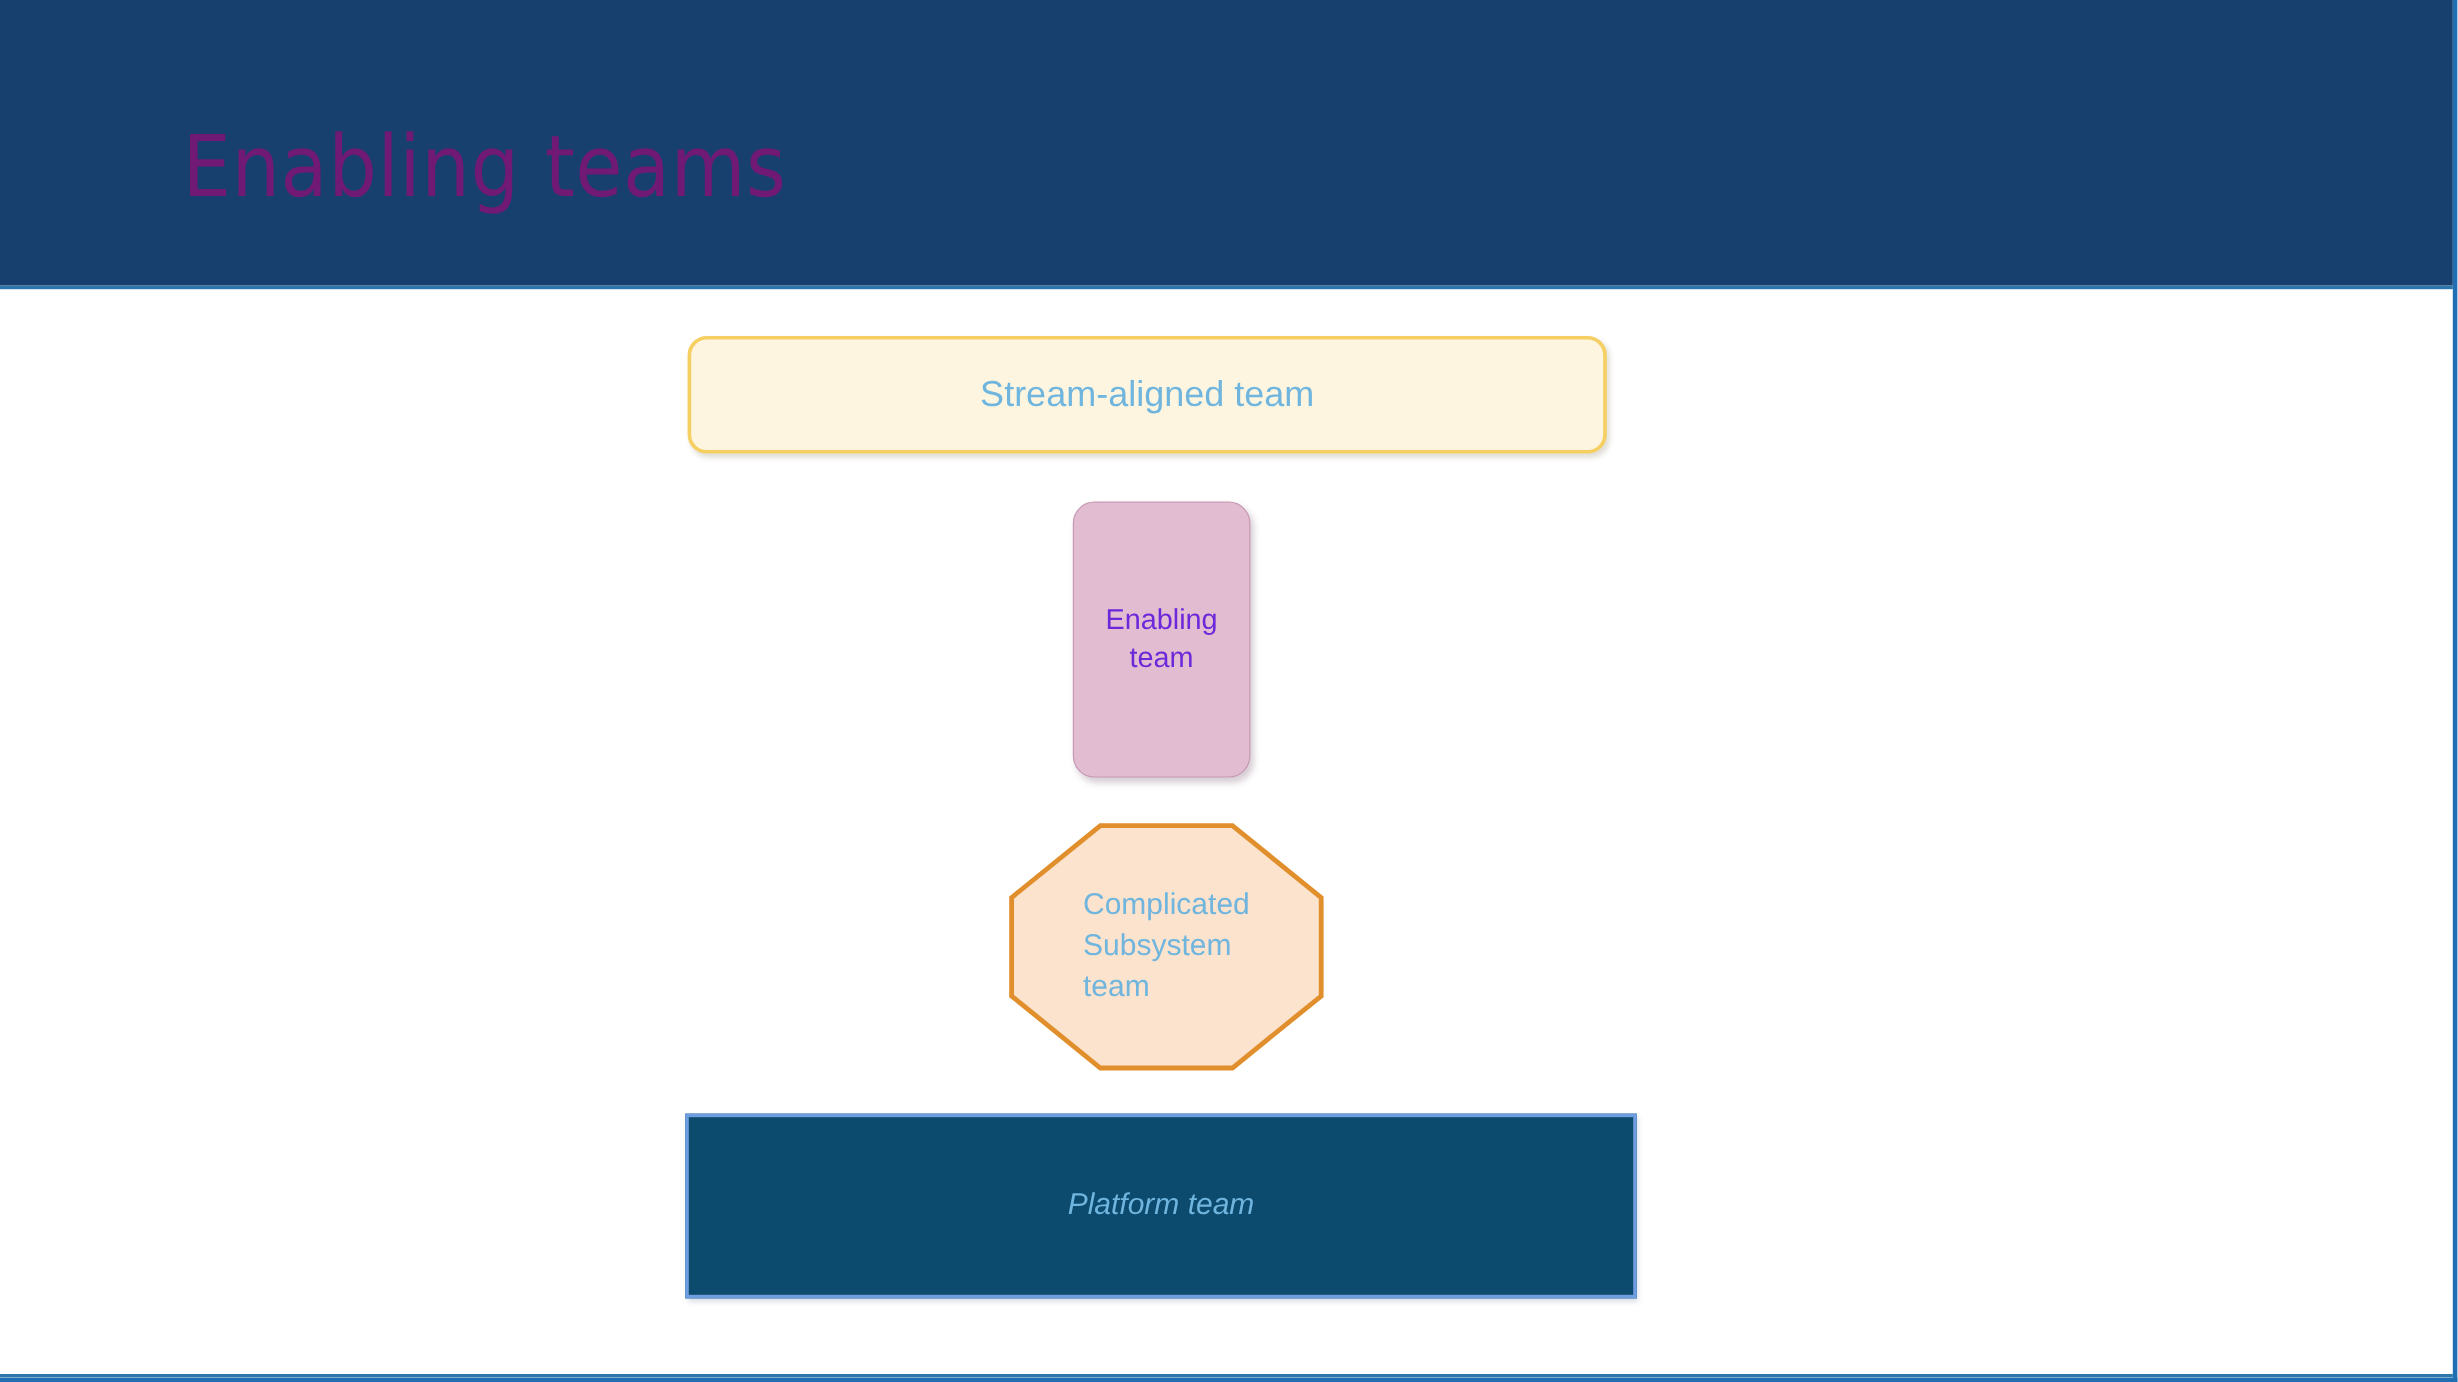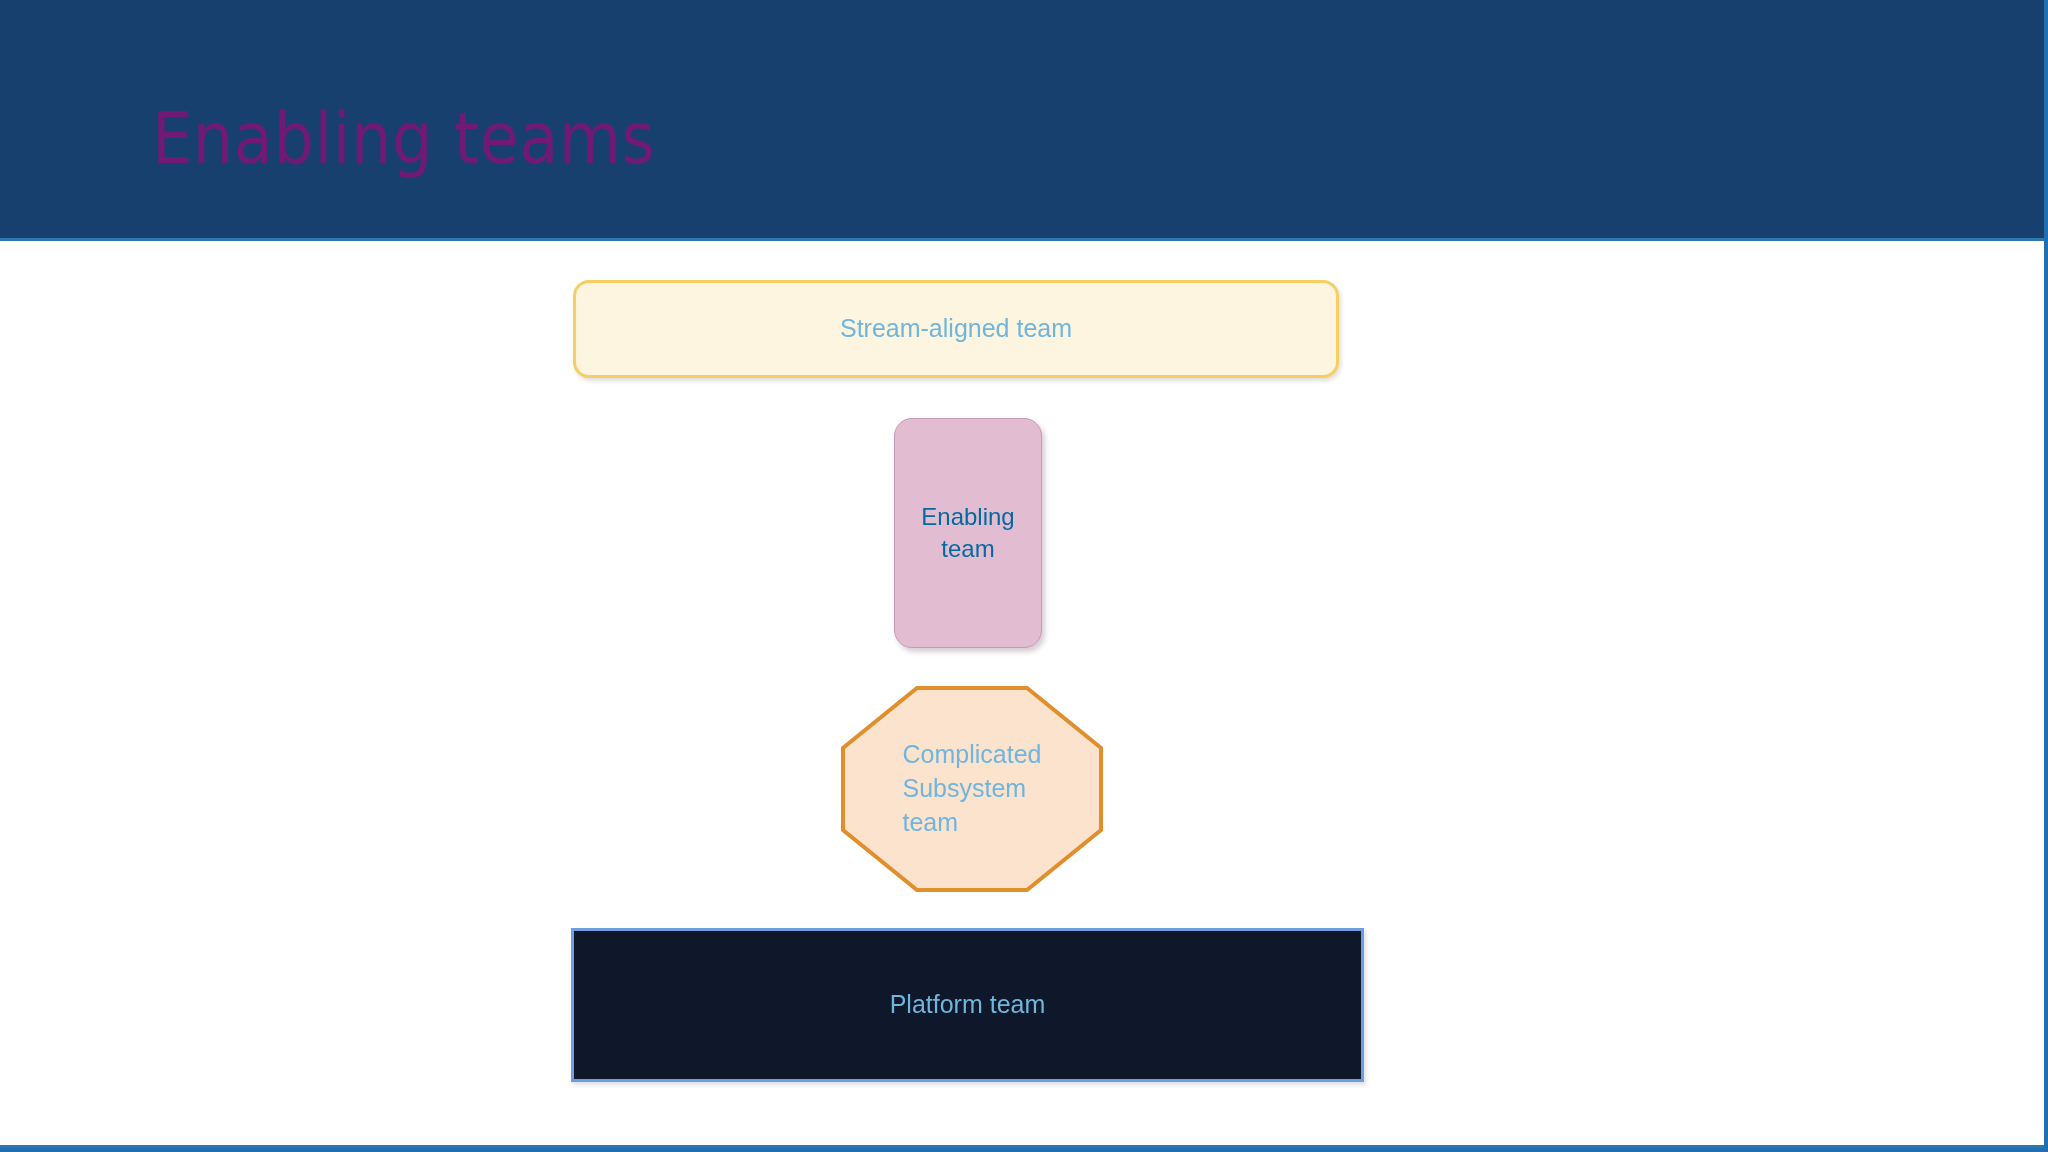--- a/index.html
+++ b/index.html
@@ -74,21 +74,21 @@
     background: #fdf5e0;
     border: 3px solid #f6cf62;
     border-radius: 16px;
     display: flex;
     align-items: center;
     justify-content: center;
     box-shadow: 2px 3px 4px rgba(120,110,80,0.22);
   }
   .shape-stream .shape-label {
     color: #6fb5de;
-    font-size: 25px;
+    font-size: 30px;
     line-height: 1.25;
     text-align: center;
   }
 
   
   .shape-enabling {
     position: absolute;
     left: 894px;
     top: 180px;
     width: 148px;
@@ -96,21 +96,21 @@
     box-sizing: border-box;
     background: #e2bdd2;
     border: 1px solid #c799b4;
     border-radius: 18px;
     display: flex;
     align-items: center;
     justify-content: center;
     box-shadow: 3px 4px 5px rgba(110,80,100,0.28);
   }
   .shape-enabling .shape-label {
-    color: #0369a1;
+    color: #6d28d9;
     font-size: 24px;
     line-height: 1.32;
     text-align: center;
   }
 
   
   .shape-subsystem {
     position: absolute;
     left: 841px;
     top: 448px;
@@ -142,26 +142,27 @@
   }
 
   
   .shape-platform {
     position: absolute;
     left: 571px;
     top: 690px;
     width: 793px;
     height: 154px;
     box-sizing: border-box;
-    background: #0f172a;
+    background: #0c4a6e;
     border: 3px solid #6f9ee0;
     display: flex;
     align-items: center;
     justify-content: center;
     box-shadow: 2px 3px 4px rgba(90,110,150,0.22);
+    font-style: italic;
   }
   .shape-platform .shape-label {
     color: #6fb5de;
     font-size: 25px;
     line-height: 1.25;
     text-align: center;
   }
 
   .bottom-rule {
     position: absolute;

